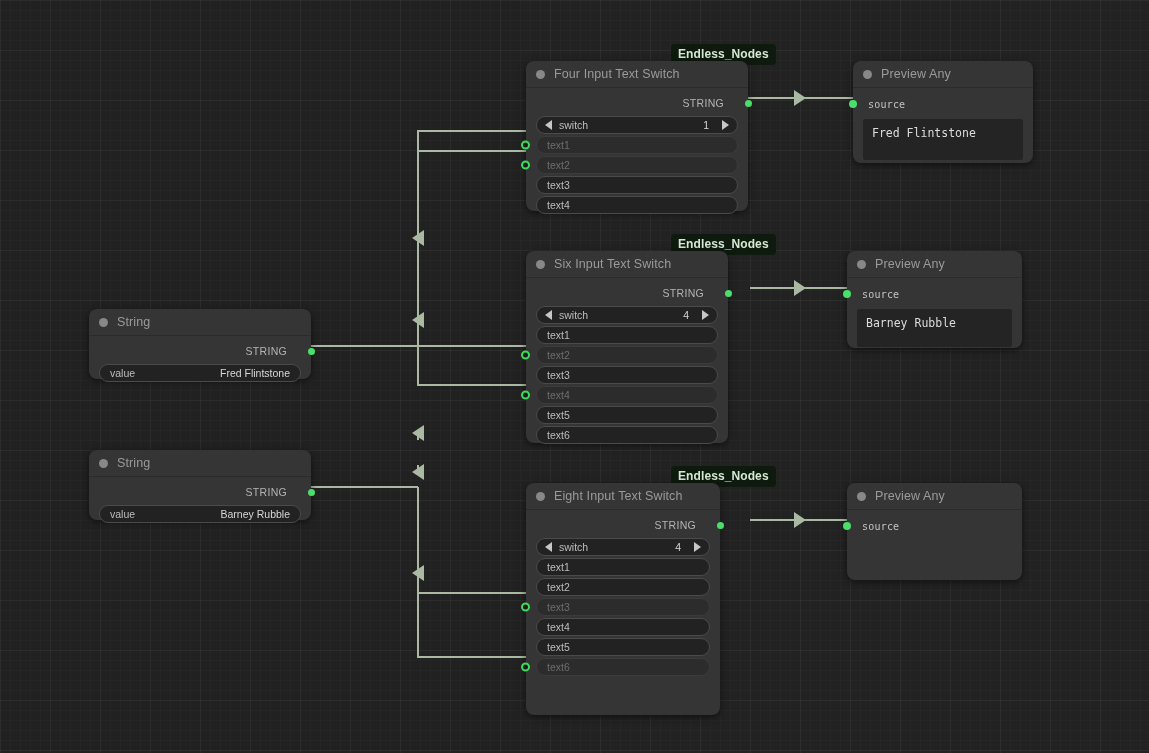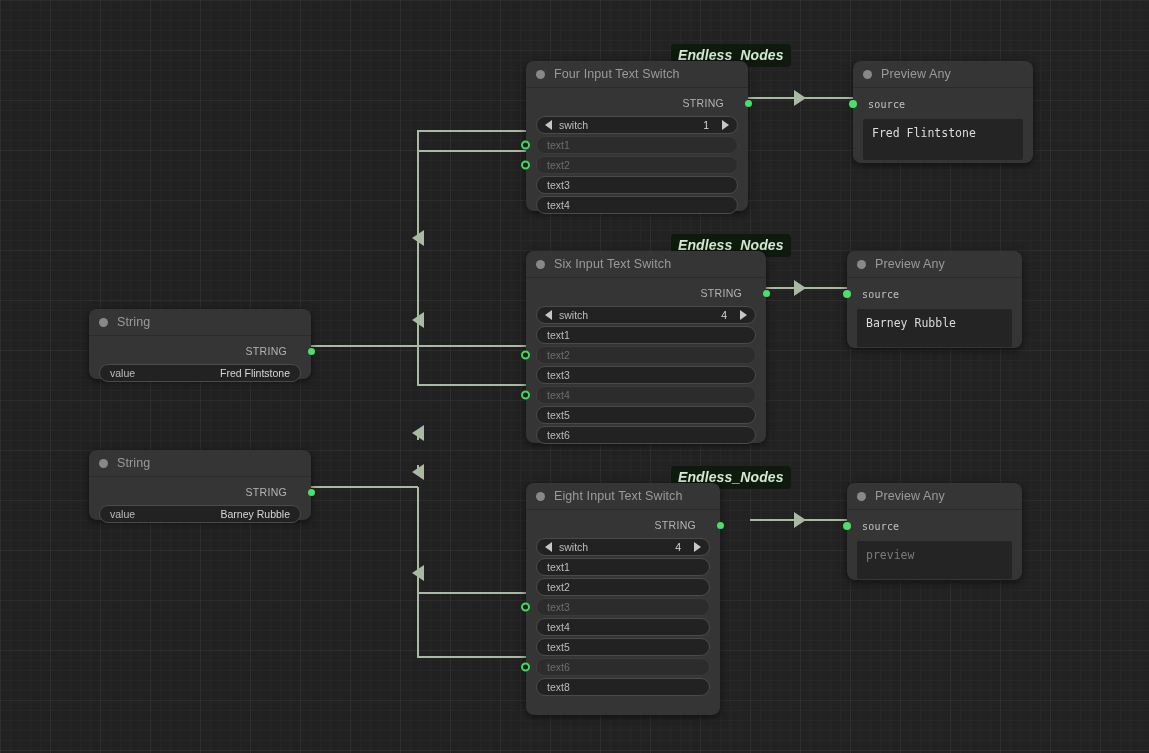--- a/index.html
+++ b/index.html
@@ -190,27 +190,26 @@
     color: #dcdcdc;
     overflow: hidden;
   }
   .prev-box.placeholder { color: #7a7a7a; }
 
   
   .badge {
     position: absolute;
     background: #0d1a0d;
     color: #d4e8d4;
-    font-size: 14px;
+    font-size: 12px;
     font-weight: bold;
     padding: 3px 7px 4px 7px;
     border-radius: 4px;
     white-space: nowrap;
     letter-spacing: 0.1px;
-    font-style: italic;
   }
 </style>
 </head>
 <body>
 
 <div id="canvas">
 
   <div class="bg-band" style="left:520px; width:629px;"></div>
 
   <svg class="wires" viewBox="0 0 1149 753" xmlns="http://www.w3.org/2000/svg">
@@ -323,21 +322,21 @@
       </div>
       <div class="widget">
         <span class="w-name">text3</span>
       </div>
       <div class="widget">
         <span class="w-name">text4</span>
       </div>
     </div>
   </div>
 
-  <div class="node" style="left:526px; top:251px; width:240px; height:192px;">
+  <div class="node" style="left:526px; top:251px; width:202px; height:192px;">
     <div class="node-title">
       <span class="title-dot"></span>
       <span class="title-text">Six Input Text Switch</span>
     </div>
     <div class="node-body">
       <div class="out-row">
         <span class="out-label">STRING</span>
         <span class="port-out"></span>
       </div>
       <div class="widget combo">
@@ -398,23 +397,20 @@
       <div class="widget">
         <span class="w-name">text4</span>
       </div>
       <div class="widget">
         <span class="w-name">text5</span>
       </div>
       <div class="widget linked">
         <span class="port-in"></span>
         <span class="w-name">text6</span>
       </div>
-      <div class="widget">
-        <span class="w-name">text8</span>
-      </div>
     </div>
   </div>
 
   <div class="node" style="left:853px; top:61px; width:180px; height:102px;">
     <div class="node-title">
       <span class="title-dot"></span>
       <span class="title-text">Preview Any</span>
     </div>
     <div class="node-body" style="padding:8px 10px 10px 10px;">
       <div class="prev-src-row">
@@ -442,17 +438,16 @@
   <div class="node" style="left:847px; top:483px; width:175px; height:97px;">
     <div class="node-title">
       <span class="title-dot"></span>
       <span class="title-text">Preview Any</span>
     </div>
     <div class="node-body" style="padding:8px 10px 10px 10px;">
       <div class="prev-src-row">
         <span class="prev-port"></span>
         <span class="prev-src-label">source</span>
       </div>
-      <div class="prev-box placeholder" style="height:38px;">preview</div>
     </div>
   </div>
 
 </div>
 
 </body></html>

